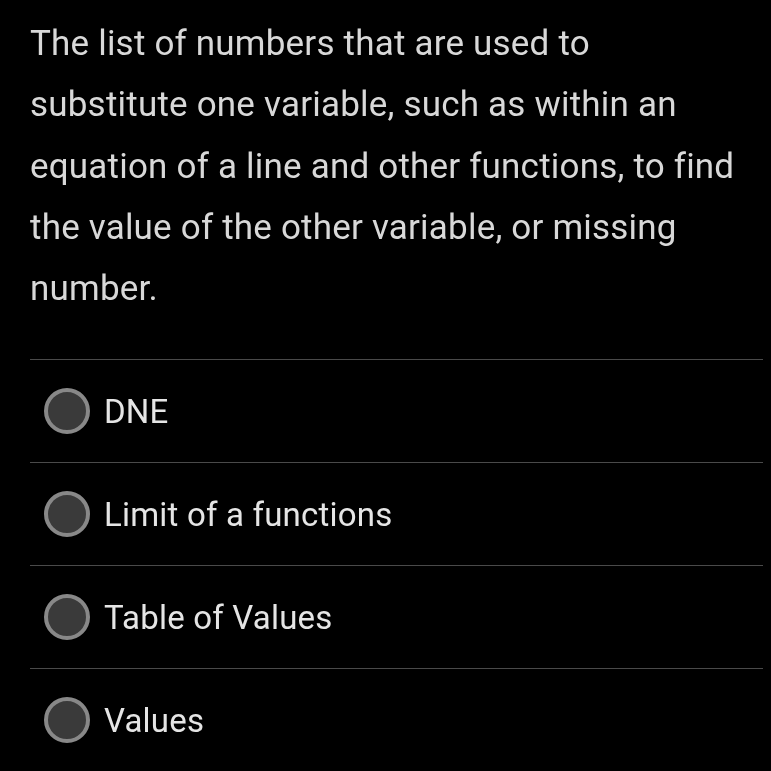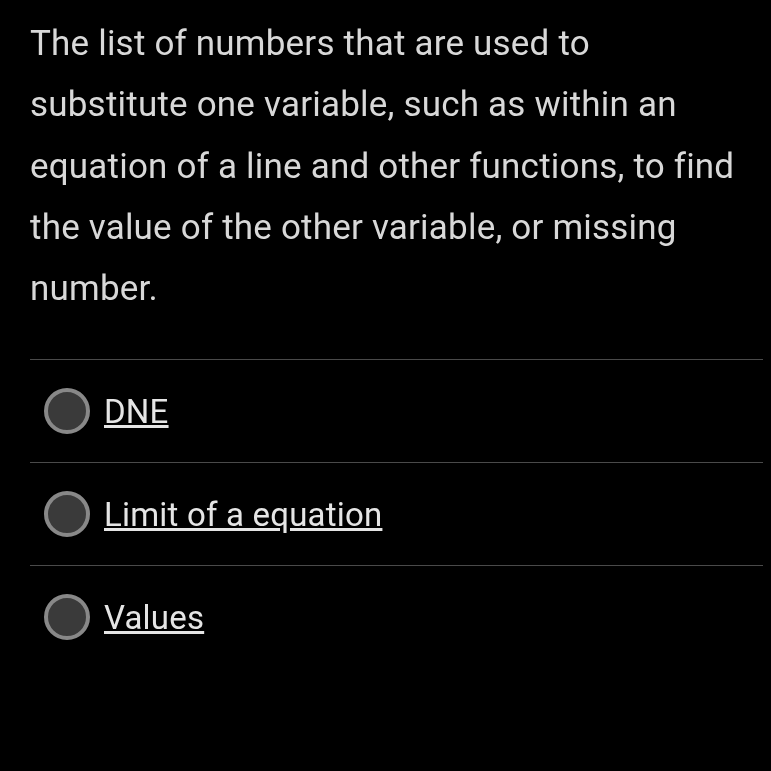--- a/index.html
+++ b/index.html
@@ -44,41 +44,44 @@
       background-color: #3a3a3a;
       flex-shrink: 0;
       margin-left: 14px;
       margin-right: 14px;
     }
     .option-label {
       font-size: 33px;
       color: #e5e5e5;
       font-weight: 400;
       letter-spacing: 0.2px;
-      text-decoration: underline;
     }
   </style>
 </head>
 <body>
 
 <div class="question-container">
   <div class="question-text">The list of numbers that are used to substitute one variable, such as within an equation of a line and other functions, to find the value of the other variable, or missing number.</div>
 
   <div class="options-container">
 
     <div class="option-row">
       <div class="radio-button"></div>
       <div class="option-label">DNE</div>
     </div>
 
     <div class="option-row">
       <div class="radio-button"></div>
-      <div class="option-label">Limit of a equation</div>
+      <div class="option-label">Limit of a functions</div>
     </div>
 
+    <div class="option-row">
+      <div class="radio-button"></div>
+      <div class="option-label">Table of Values</div>
+    </div>
 
     <div class="option-row">
       <div class="radio-button"></div>
       <div class="option-label">Values</div>
     </div>
 
   </div>
 </div>
 
 </body></html>

